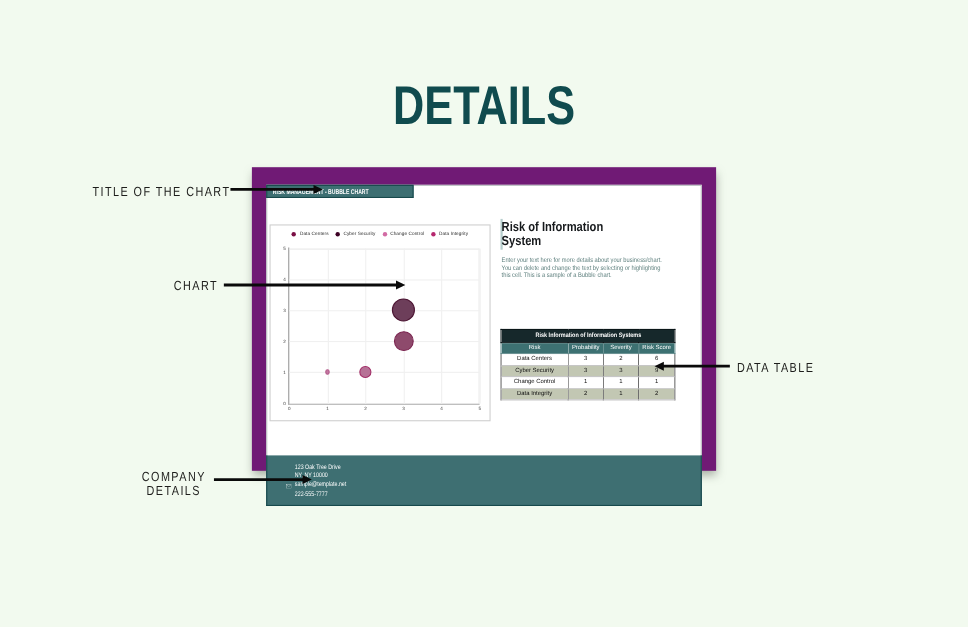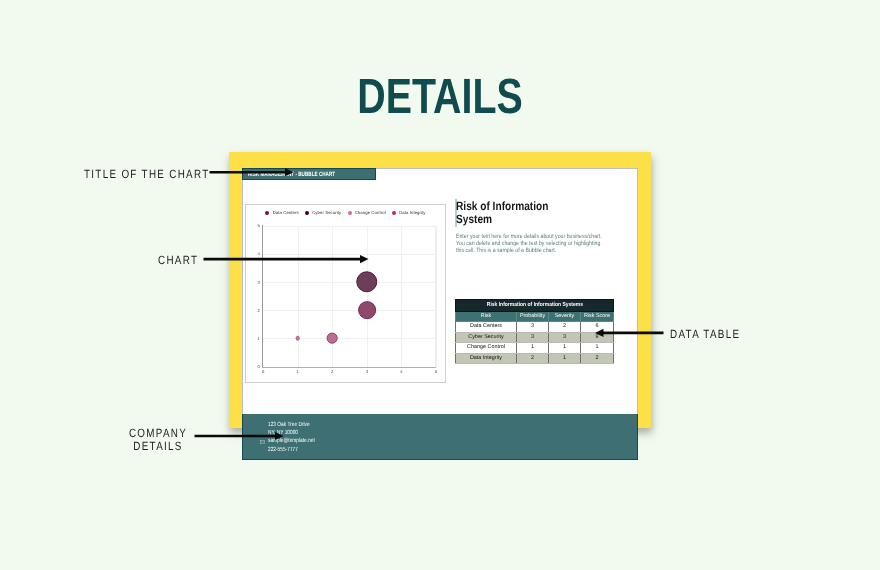--- a/index.html
+++ b/index.html
@@ -19,21 +19,21 @@
         white-space:nowrap;transform:scaleX(.82);}
   #anno-title{left:84px;top:166px;transform-origin:left top;}
   #anno-chart{left:158px;top:252px;transform-origin:left top;}
   #anno-company{left:104px;top:427px;width:108px;text-align:center;transform-origin:center top;line-height:13px;}
   #anno-table{left:670px;top:326px;transform-origin:left top;}
 
   
   #arrows{position:absolute;left:0;top:0;width:880px;height:570px;z-index:50;pointer-events:none;}
 
   
-  .card{position:absolute;left:229px;top:152px;width:422px;height:276px;background:#fde047;
+  .card{position:absolute;left:229px;top:152px;width:422px;height:276px;background:#701a75;
     box-shadow:1px 5px 8px rgba(120,128,116,.62);}
   .doc{position:absolute;left:13px;top:16px;width:396px;height:292px;background:#fff;
     border:1px solid #b9bec0;box-sizing:border-box;}
 
   
   .ribbon{position:absolute;left:-1px;top:-1px;width:134px;height:11.5px;background:#3d6f72;
     color:#fff;font-size:6.2px;font-weight:bold;line-height:11px;white-space:nowrap;overflow:hidden;
     border:1px solid #17494c;box-sizing:border-box;}
   .ribbon span{display:inline-block;transform:scaleX(.75);transform-origin:left top;margin-left:5px;}
 

